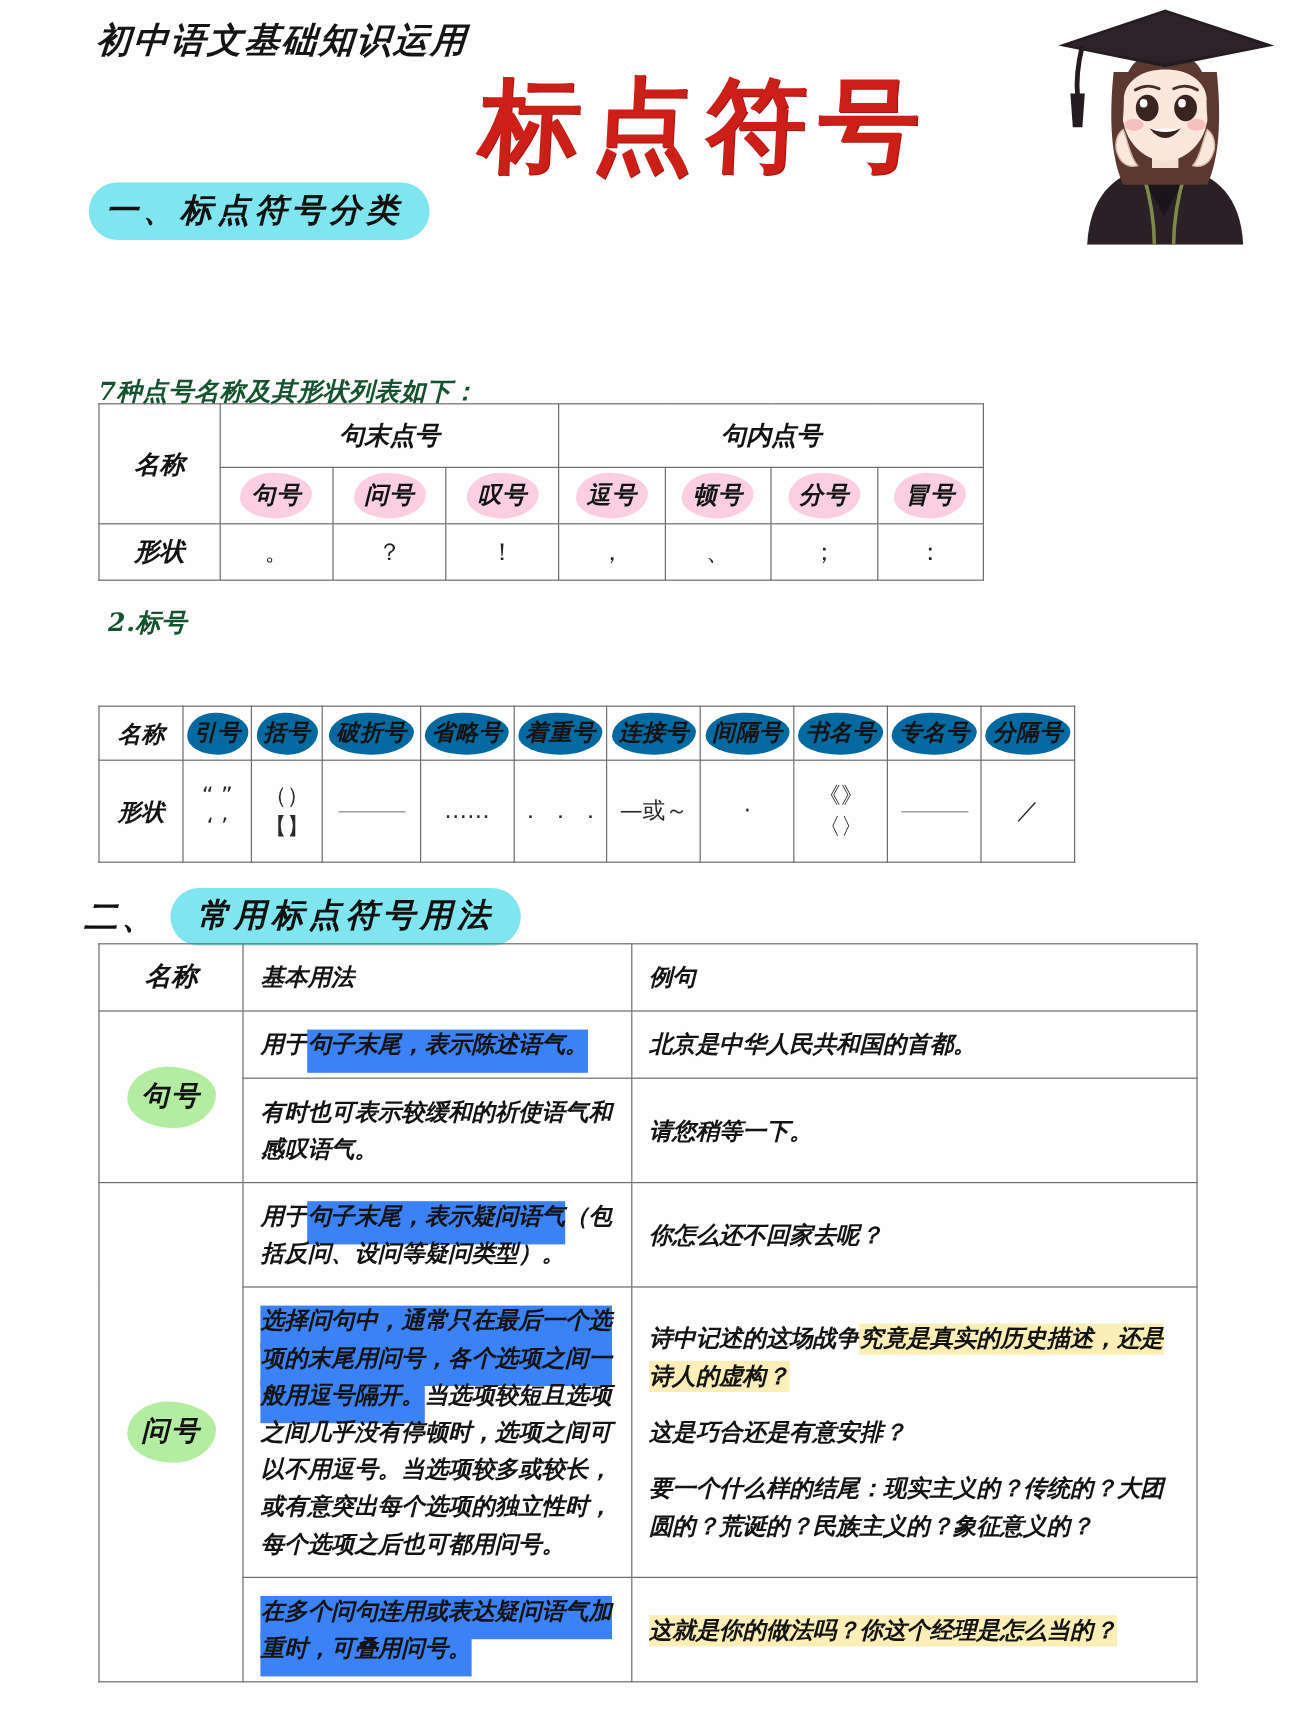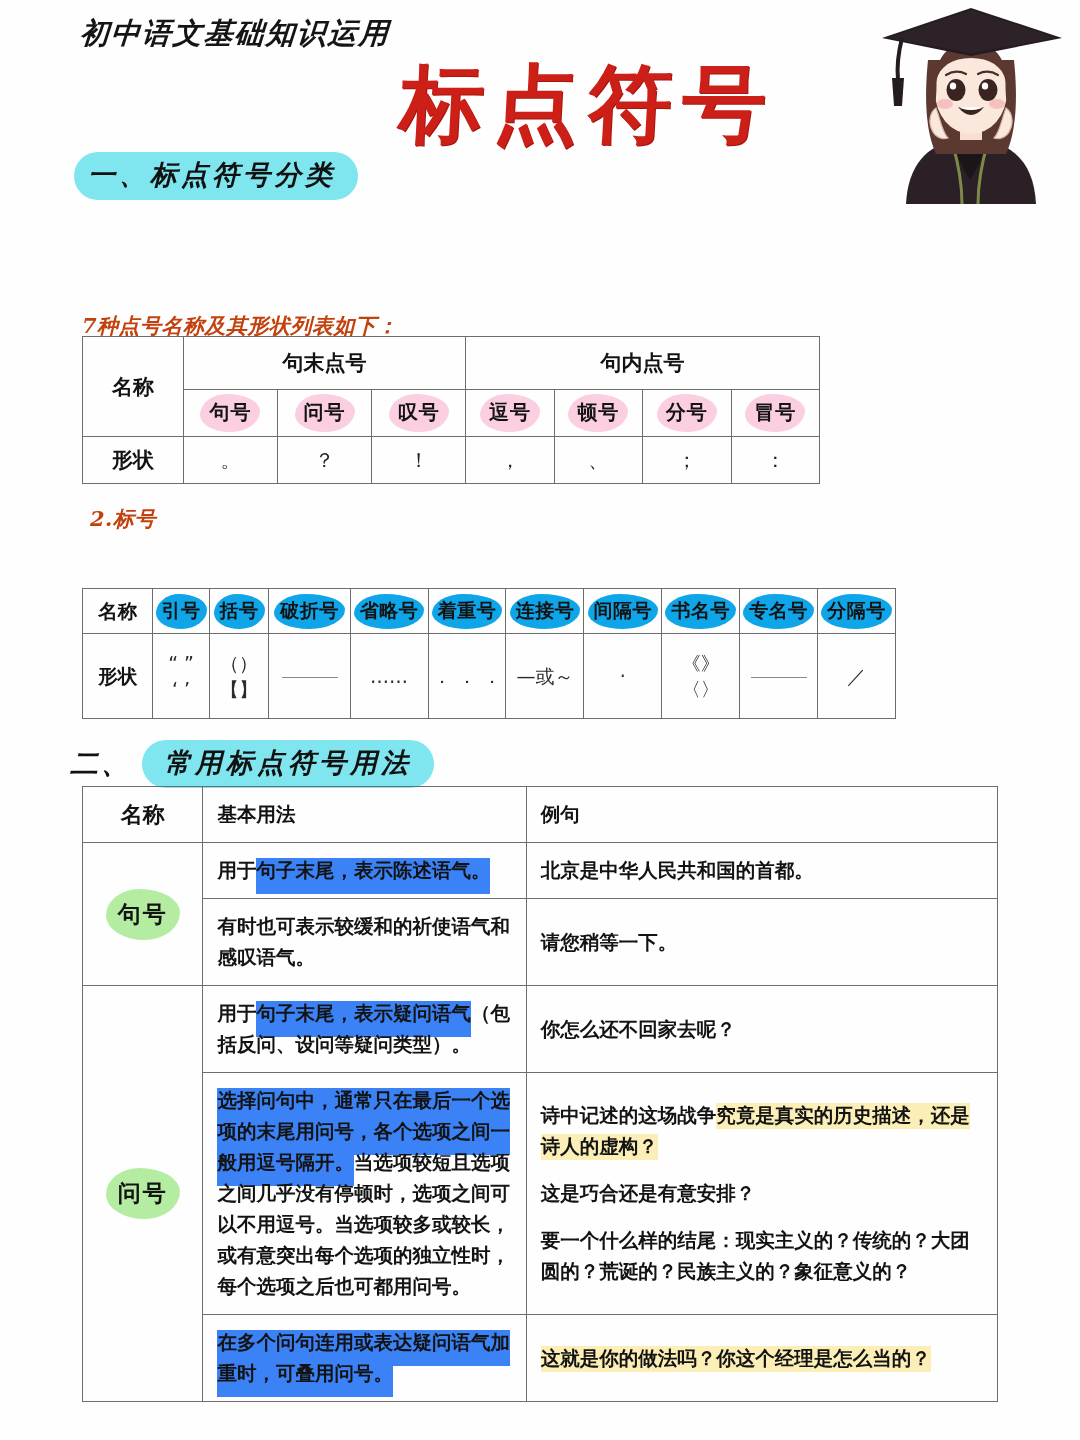--- a/index.html
+++ b/index.html
@@ -96,33 +96,34 @@
     font-style: italic;
     font-weight: 600;
     text-align: justify;
   }
   .caption {
     position: absolute;
     font-size: 21px;
     font-style: italic;
     font-weight: 600;
     letter-spacing: 0.5px;
-    color: #c2410c;
+    color: #14532d;
   }
 
   
   table {
     border-collapse: collapse;
     position: absolute;
     background: transparent;
   }
   table td, table th {
     border: 1.3px solid #6d6d6d;
     text-align: center;
     vertical-align: middle;
+    font-style: italic;
     font-weight: 600;
     color: #131313;
   }
 
   
   .tbl-class td {
     font-size: 21px;
     padding: 0;
     height: 46px;
   }
@@ -139,21 +140,21 @@
     font-style: normal;
     font-weight: 400;
     font-size: 20px;
     color: #222;
   }
 
   .tbl-marks td { height: 44px; font-size: 19.5px; }
   .tbl-marks .hl-name {
     display: inline-block;
     padding: 4px 6px 5px 6px;
-    background: #0ea5e9;
+    background: #0369a1;
     border-radius: 45% 55% 50% 50% / 55% 45% 55% 45%;
     font-size: 19px;
     letter-spacing: 0.5px;
     white-space: nowrap;
   }
   .tbl-marks .shape-cell {
     height: 84px;
     font-family: "DejaVu Sans", "Liberation Sans", sans-serif;
     font-style: normal;
     font-weight: 400;

